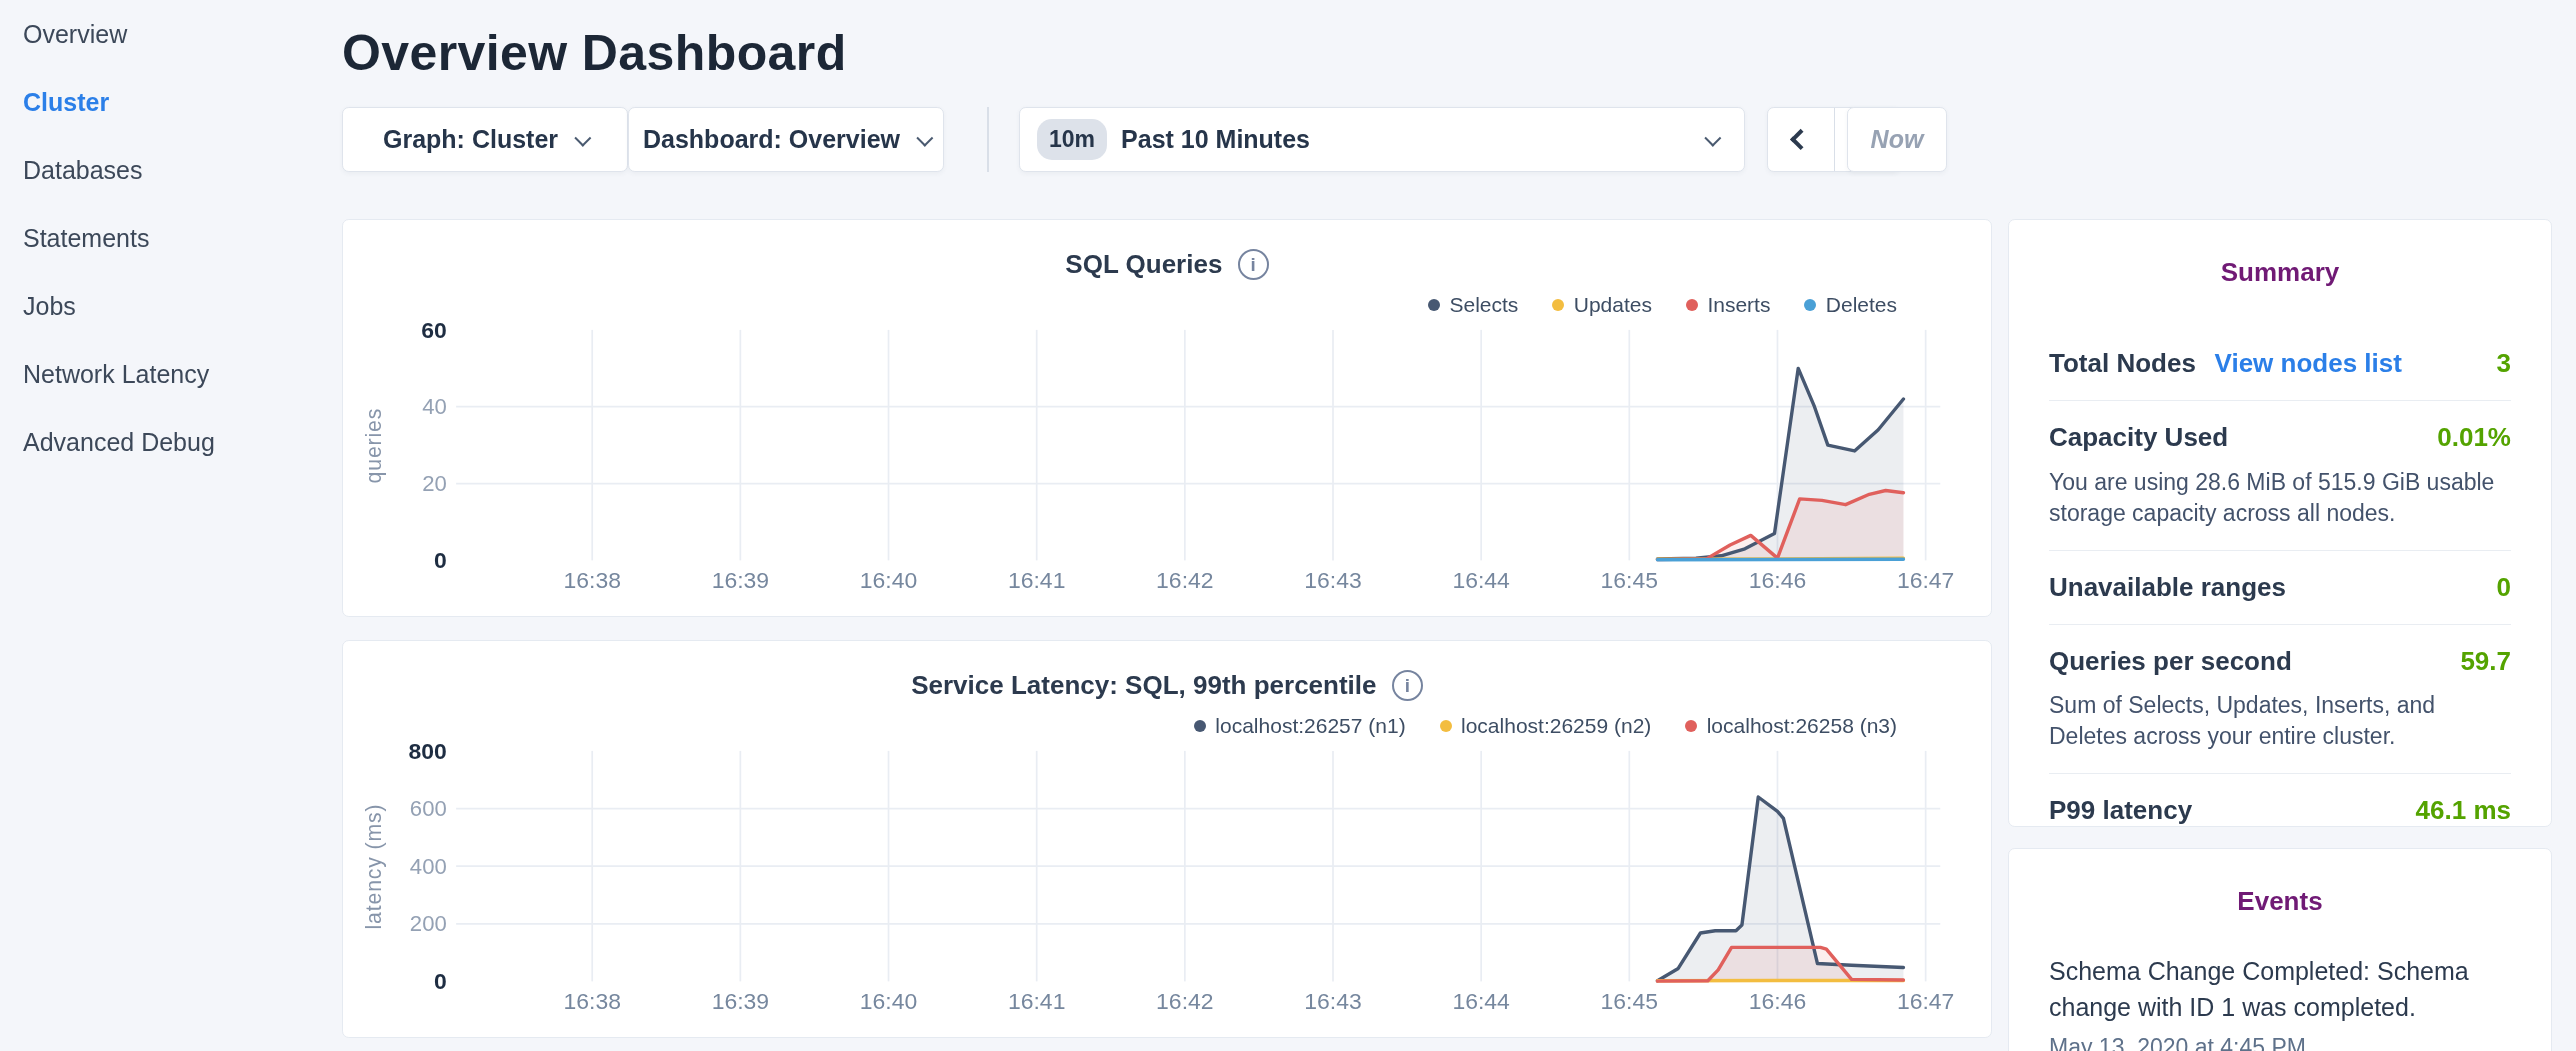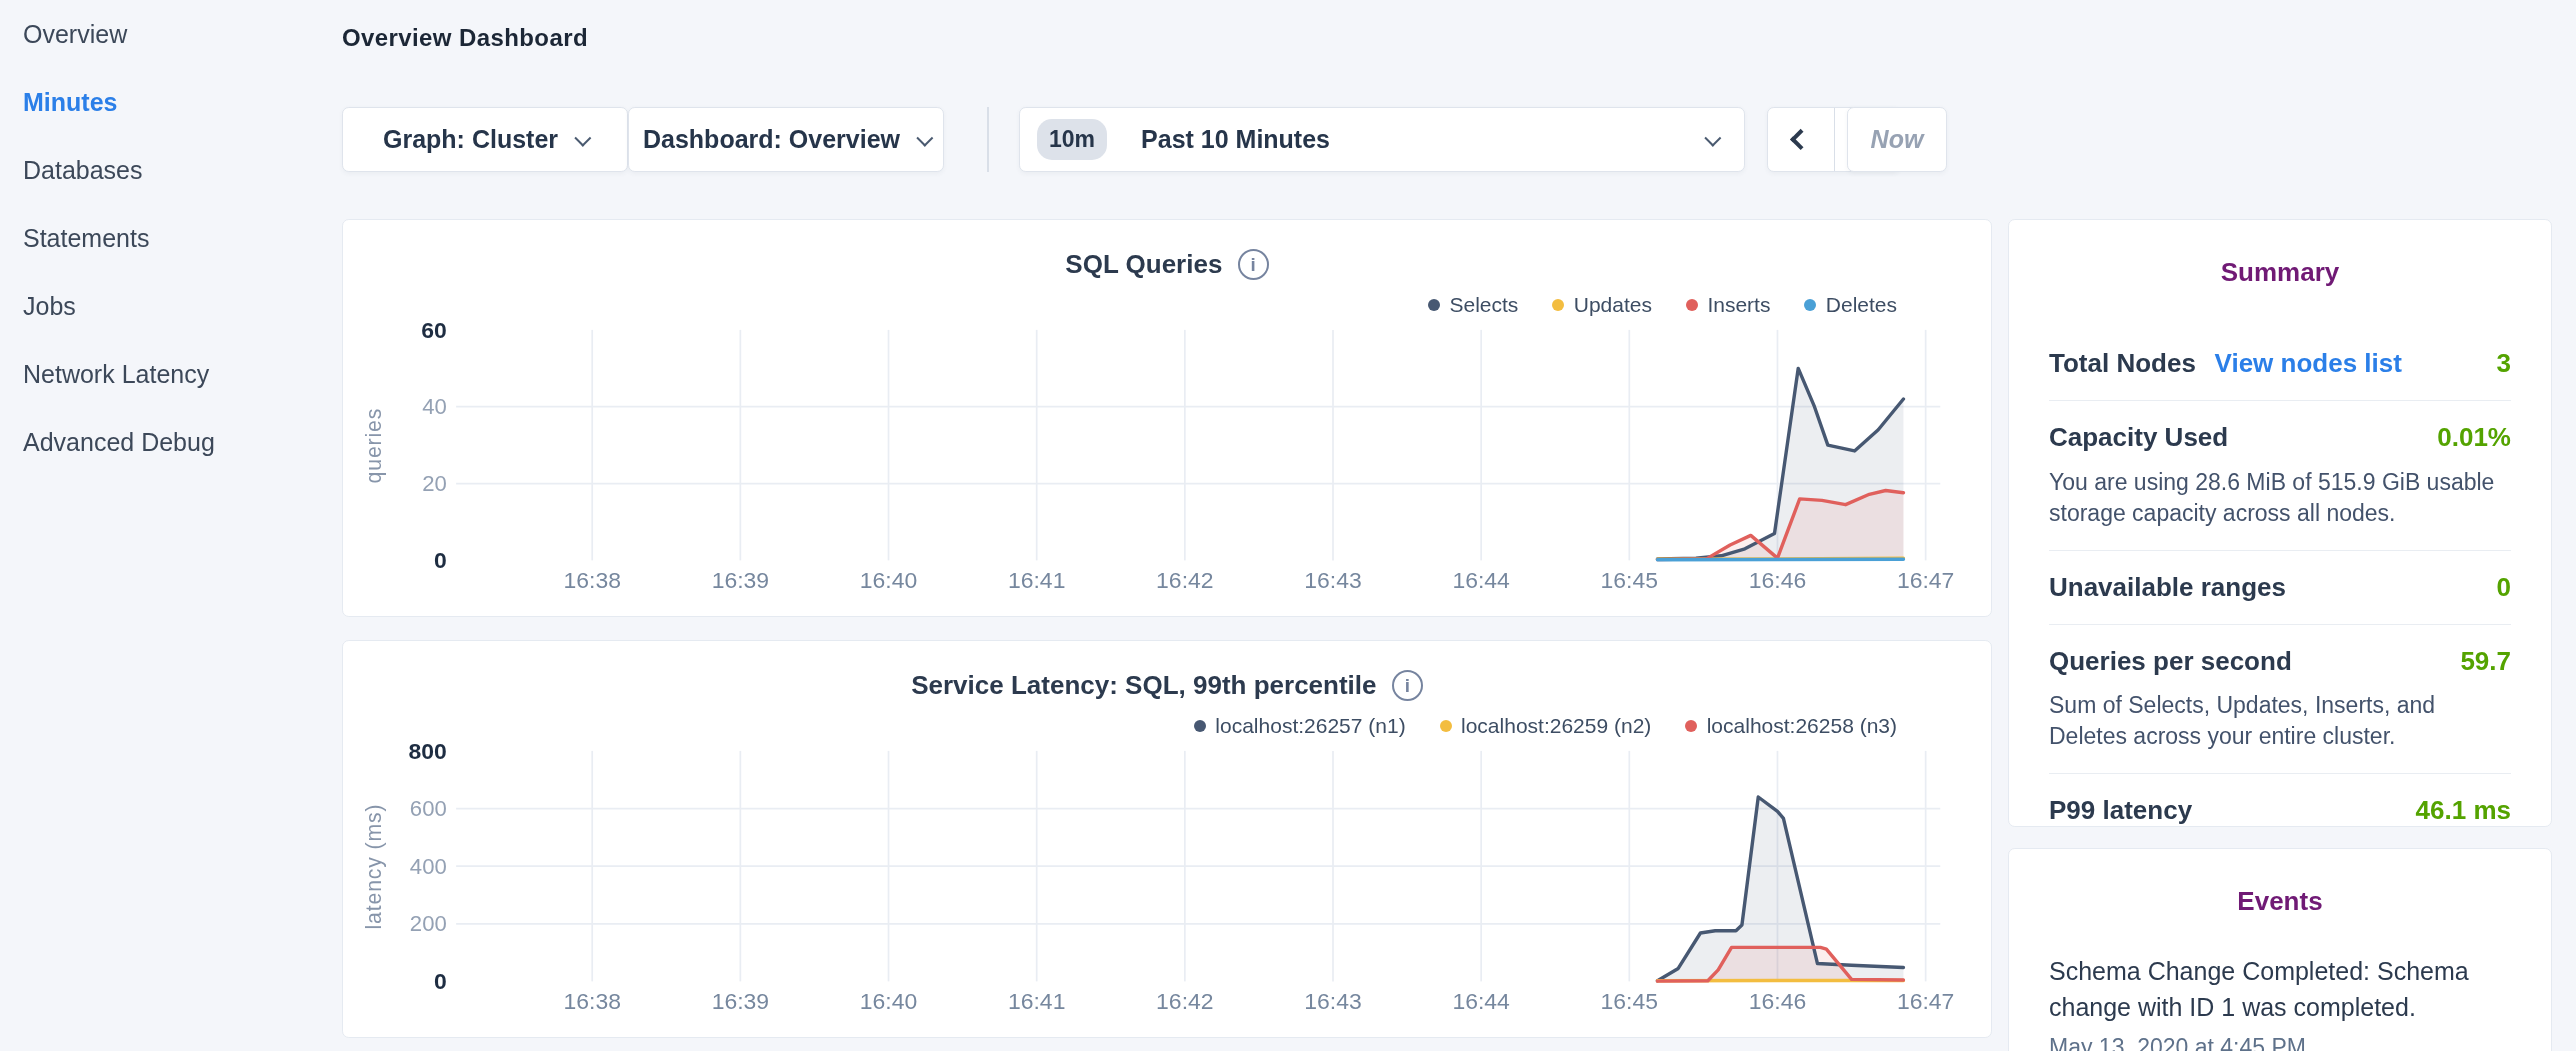--- a/index.html
+++ b/index.html
@@ -13,38 +13,38 @@
   
   .sidebar { position:absolute; left:0; top:0; width:340px; height:1051px; }
   .side-item {
     height:68px; display:flex; align-items:center;
     padding-left:23px; font-size:25px; color:#3c4859; cursor:pointer;
   }
   .side-item.active { color:#2b7fe8; font-weight:bold; }
   
   .page-title {
     position:absolute; left:342px; top:24px;
-    font-size:24px; font-weight:bold; color:#1c2736; letter-spacing:0.4px;
+    font-size:50px; font-weight:bold; color:#1c2736; letter-spacing:0.4px;
   }
   .btn, .dd {
     position:absolute; top:107px; height:65px; background:#fff;
     border:1.7px solid #dfe4ec; border-radius:6.8px;
     display:flex; align-items:center; justify-content:center;
     font-size:25px; font-weight:bold; color:#26354a;
     box-shadow:0 1.7px 4.3px rgba(60,75,100,.05); cursor:pointer;
   }
   .dd-graph { left:342px; width:286px; }
   .dd-dashboard { left:628px; width:316px; }
   .toolbar-divider { position:absolute; left:987px; top:107px; width:1.7px; height:65px; background:#d9dfe8; }
   .dd-time { left:1019px; width:726px; justify-content:flex-start; }
   .time-badge {
     margin-left:17px; background:#dde2ea; border-radius:15px;
     padding:6.8px 12px; font-size:23px; font-weight:bold; color:#26354a;
   }
-  .time-text { margin-left:34px; }
+  .time-text { margin-left:14px; }
   .caret {
     display:inline-block; width:12px; height:12px;
     border-right:2.6px solid #4a5a70; border-bottom:2.6px solid #4a5a70;
     transform:rotate(45deg) translateY(-2.6px); margin-left:17px;
   }
   .dd-time .caret { position:absolute; right:27px; margin:0; }
   .arrow-group { left:1767px; width:133px; padding:0; }
   .arrow-half { width:50%; height:100%; display:flex; align-items:center; justify-content:center; cursor:pointer; }
   .arrow-half + .arrow-half { border-left:1.7px solid #d9dfe8; }
   .chev { display:inline-block; width:15.3px; height:15.3px; }
@@ -87,21 +87,21 @@
   .sum-desc { font-size:23px; line-height:31px; color:#43526b; margin-top:13.6px; }
   .event-item { margin:36px 40px 0 40px; }
   .event-text { font-size:25px; line-height:36px; color:#2c3a4e; }
   .event-time { font-size:23px; color:#5e718a; margin-top:8.5px; }
 </style>
 </head>
 <body>
 
 <nav class="sidebar">
     <div class="side-item">Overview</div>
-    <div class="side-item active">Minutes</div>
+    <div class="side-item active">Cluster</div>
     <div class="side-item">Databases</div>
     <div class="side-item">Statements</div>
     <div class="side-item">Jobs</div>
     <div class="side-item">Network Latency</div>
     <div class="side-item">Advanced Debug</div>
   </nav>
 
 <h1 class="page-title">Overview Dashboard</h1>
 
 <div class="dd dd-graph">

